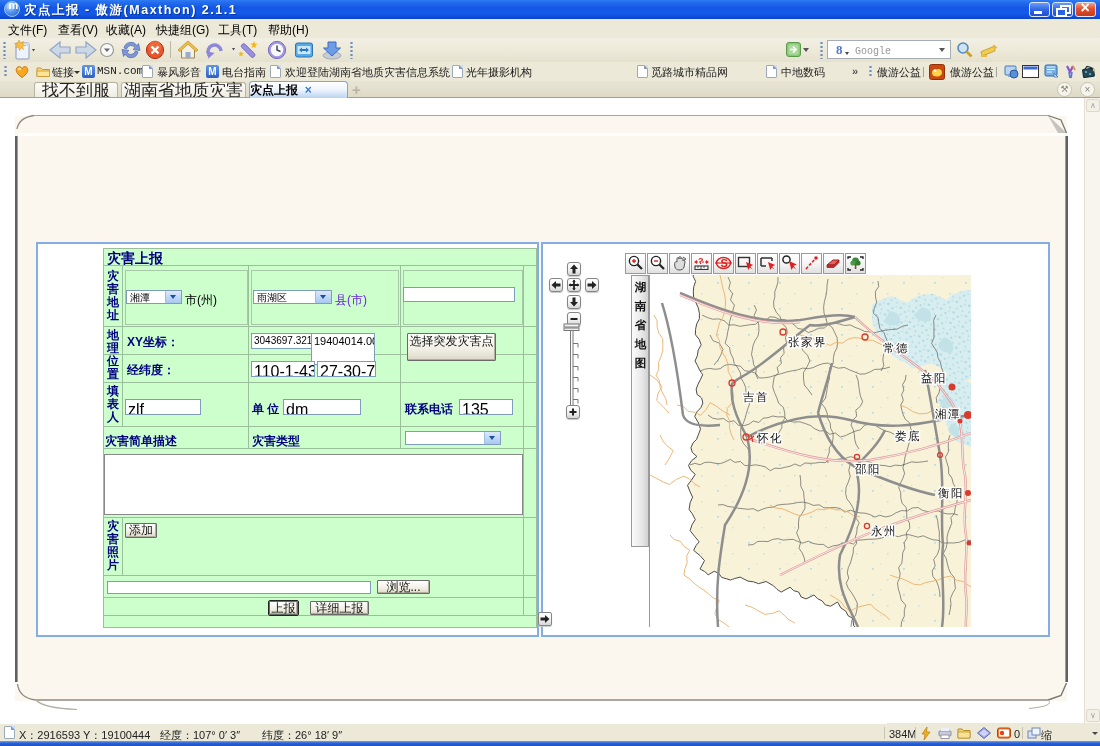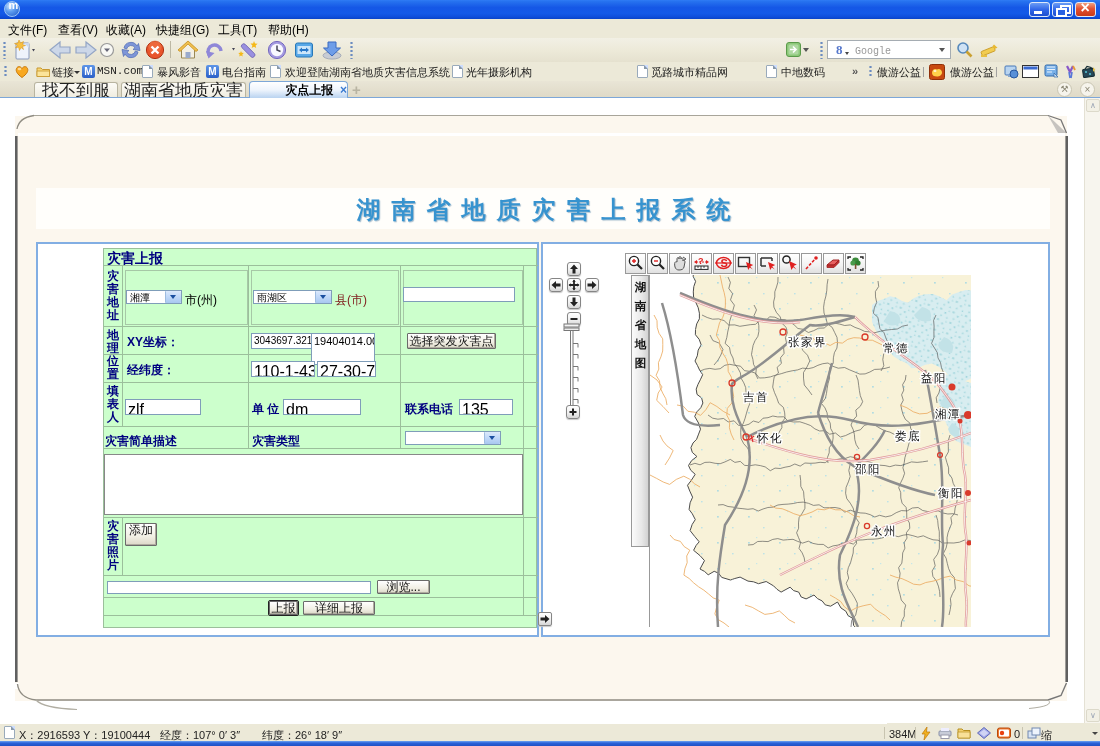--- a/index.html
+++ b/index.html
@@ -31,21 +31,21 @@
 #gbox{position:absolute;left:827px;top:2px;width:124px;height:19px;background:#fff;border:1px solid #a5acb2;box-sizing:border-box;}
 
 #bookbar{left:0;top:62px;width:1100px;height:19px;background:#ece9d8;font-size:11px;color:#1a1a1a;}
 #bookbar span.bt{position:absolute;top:3px;}
 .pageic{position:absolute;top:3px;width:11px;height:13px;background:#fff;border:1px solid #9ab;box-sizing:border-box;border-radius:1px;}
 .pageic:after{content:"";position:absolute;right:-1px;top:-1px;border:2px solid #cdf;border-left-color:#89a;border-bottom-color:#89a;}
 .mic{position:absolute;top:3px;width:13px;height:13px;background:linear-gradient(180deg,#5e96e8,#2a5fc8);border-radius:2px;color:#fff;font-size:10px;font-weight:bold;text-align:center;line-height:13px;}
 
 #tabbar{left:0;top:81px;width:1100px;height:17px;background:linear-gradient(180deg,#e9e5d6 0%,#ded9c6 100%);}
 #tabbar .tab{position:absolute;top:1px;height:16px;background:linear-gradient(180deg,#fcfbf7 0%,#efecdf 100%);border:1px solid #b8b4a0;border-bottom:none;border-radius:3px 3px 0 0;box-sizing:border-box;font-size:17px;color:#222;text-align:center;}
-#tabbar .tabactive{position:absolute;top:0px;height:17px;background:linear-gradient(180deg,#ffffff 0%,#eef4fc 50%,#b9d3f0 100%);border:1px solid #7da7d8;border-bottom:none;border-radius:4px 4px 0 0;box-sizing:border-box;font-size:12px;font-weight:bold;color:#000;text-align:right;z-index:2;}
+#tabbar .tabactive{position:absolute;top:0px;height:17px;background:linear-gradient(180deg,#ffffff 0%,#eef4fc 50%,#b9d3f0 100%);border:1px solid #7da7d8;border-bottom:none;border-radius:4px 4px 0 0;box-sizing:border-box;font-size:12px;font-weight:bold;color:#000;text-align:left;z-index:2;}
 #tabline{left:0;top:97px;width:1100px;height:1px;background:#7da7d8;}
 
 #content{left:0;top:98px;width:1084px;height:625px;background:#fff;overflow:hidden;}
 #page{position:absolute;left:15px;top:14px;width:1054px;height:591px;}
 #pagebg{position:absolute;left:0;top:4px;width:1052px;height:585px;background:#fcf7ee;}
 #titleband{position:absolute;left:21px;top:76px;width:1014px;height:41px;background:#fffefb;}
 #bigtitle{position:absolute;left:6px;top:6px;width:100%;text-align:center;font-size:24px;font-weight:bold;letter-spacing:11px;color:#3793cf;text-shadow:1px 1px 1px #a8bece;}
 #lpanel{position:absolute;left:21px;top:130px;width:503px;height:395px;background:#fff;border:2px solid #82aee3;box-sizing:border-box;}
 #rpanel{position:absolute;left:526px;top:130px;width:509px;height:395px;background:#fff;border:2px solid #82aee3;box-sizing:border-box;}
 
@@ -69,20 +69,21 @@
 .scrbtn{position:absolute;left:1px;width:14px;height:13px;background:#f2f0e5;border:1px solid #dcd9ca;box-sizing:border-box;border-radius:2px;color:#9aa4b4;font-size:8px;text-align:center;line-height:11px;}
 
 #statusbar{left:0;top:723px;width:887px;height:18px;background:#ece9d8;border-top:1px solid #fff;font-size:11px;color:#222;}
 #bluestrip{left:0;top:741px;width:1100px;height:5px;background:linear-gradient(180deg,#6fa5f2 0%,#2b63da 40%,#1f51c4 100%);}
 .ssep{position:absolute;top:3px;width:1px;height:12px;background:#c8c4b0;}
 </style>
 </head>
 <body>
 <div class="abs" id="titlebar">
   <div id="mxicon"></div>
+  <div class="ttext">灾点上报 - 傲游(Maxthon) 2.1.1</div>
   <div class="winbtn" id="btnmin"></div>
   <div class="winbtn" id="btnmax"></div>
   <div class="winbtn" id="btnclose"></div>
 </div>
 <div class="abs" id="menubar">
   <span style="left:8px">文件(F)</span>
     <span style="left:58px">查看(V)</span>
     <span style="left:106px">收藏(A)</span>
     <span style="left:156px">快捷组(G)</span>
     <span style="left:218px">工具(T)</span>
@@ -257,23 +258,20 @@
       <path d="M1033,3.5 L1051.5,21 L1043,21 Z" fill="#909090" opacity="0.5"></path>
       <rect x="3" y="21" width="1047" height="3" fill="#ffffff"></rect>
       <line x1="1.3" y1="24" x2="1.3" y2="570" stroke="#606060" stroke-width="2.6"></line>
       <line x1="1051.7" y1="24" x2="1051.7" y2="570" stroke="#606060" stroke-width="2.6"></line>
       <rect x="0" y="571" width="4" height="6" fill="#ffffff"></rect>
       <path d="M2.5,572 Q4,586 21,588 H1033" stroke="#8f8c82" stroke-width="1.4" fill="none"></path>
       <path d="M21,588 Q28,596 62,597.5" stroke="#b0ada2" stroke-width="1.2" fill="none"></path>
       <path d="M1033,588 L1046,583.5 L1051.5,571" stroke="#777" stroke-width="1.4" fill="none"></path>
       <path d="M1033,588 Q1040,594 1014,596.5" stroke="#b0ada2" stroke-width="1" fill="none"></path>
     </svg>
-      </div>
-    <div id="titleband">
-        <div id="bigtitle">湖南省地质灾害上报系统</div>
       </div>
     <div id="lpanel"></div>
     <div id="rpanel"></div>
     <div id="form">
       <div class="ftext" style="left:3px;top:1px;font-size:14px">灾害上报</div>
       <div class="fh" style="left:0;top:16px;width:434px"></div>
       <div class="fh" style="left:0;top:77px;width:434px"></div>
       <div class="fh" style="left:0;top:105px;width:434px"></div>
       <div class="fh" style="left:0;top:133px;width:434px"></div>
       <div class="fh" style="left:0;top:177px;width:434px"></div>
@@ -298,45 +296,45 @@
       <div style="position:absolute;left:299px;top:21px;width:118px;height:53px;border:1px solid #a6c8a6"></div>
       <div class="sel" style="left:22px;top:41px;width:56px;height:14px">
           <span class="tx" style="font-size:10px;top:0">湘潭</span>
           <span class="ar"></span>
         </div>
       <div style="position:absolute;left:81px;top:43px;color:#000;font-size:12px">市(州)</div>
       <div class="sel" style="left:149px;top:41px;width:79px;height:14px">
           <span class="tx" style="font-size:10px;top:0">雨湖区</span>
           <span class="ar"></span>
         </div>
-      <div style="position:absolute;left:231px;top:43px;color:#7f1d1d;font-size:12px">县(市)</div>
+      <div style="position:absolute;left:231px;top:43px;color:#6d28d9;font-size:12px">县(市)</div>
       <div class="inp" style="left:299px;top:38px;width:112px;height:15px"></div>
       <div class="ftext" style="left:23px;top:85px">XY坐标：</div>
       <div class="inp" style="left:147px;top:84px;width:64px;height:16px;font-size:10px">3043697.3217</div>
       <div class="inp" style="left:207px;top:84px;width:64px;height:32px;font-size:11px">19404014.00</div>
-      <div class="xpbtn" style="left:303px;top:84px;width:89px;height:16px;line-height:14px">选择突发灾害点</div>
+      <div class="xpbtn" style="left:303px;top:84px;width:89px;height:28px;line-height:14px">选择突发灾害点</div>
       <div class="ftext" style="left:23px;top:113px">经纬度：</div>
       <div class="inp" style="left:147px;top:112px;width:64px;height:16px">110-1-43</div>
       <div class="inp" style="left:213px;top:112px;width:59px;height:16px">27-30-7</div>
       <div class="inp" style="left:21px;top:150px;width:76px;height:16px">zlf</div>
       <div class="ftext" style="left:148px;top:152px">单 位</div>
       <div class="inp" style="left:179px;top:150px;width:78px;height:16px">dm</div>
       <div class="ftext" style="left:301px;top:152px">联系电话</div>
       <div class="inp" style="left:355px;top:150px;width:54px;height:16px">135</div>
       <div class="ftext" style="left:1px;top:184px">灾害简单描述</div>
       <div class="ftext" style="left:148px;top:184px">灾害类型</div>
       <div class="sel" style="left:301px;top:182px;width:96px;height:14px">
           <span class="ar"></span>
         </div>
       <div class="inp" style="left:0px;top:205px;width:419px;height:61px;border-color:#888"></div>
-      <div class="xpbtn" style="left:21px;top:274px;width:32px;height:23px;line-height:13px">添加</div>
+      <div class="xpbtn" style="left:21px;top:274px;width:32px;height:15px;line-height:13px">添加</div>
       <div class="inp" style="left:3px;top:332px;width:264px;height:13px"></div>
       <div class="xpbtn" style="left:273px;top:331px;width:53px;height:14px;line-height:12px">浏览...</div>
       <div class="xpbtn" style="left:165px;top:352px;width:29px;height:14px;line-height:12px;outline:1px solid #222">上报</div>
-      <div class="xpbtn" style="left:199px;top:352px;width:72px;height:14px;line-height:12px">详细上报</div>
+      <div class="xpbtn" style="left:206px;top:352px;width:59px;height:14px;line-height:12px">详细上报</div>
     </div>
     <div id="mapstuff">
       <div class="navb" style="left:552px;top:150px">
           <svg width="12" height="12" style="margin-top:0px">
             <path d="M6,1.5 L10,6 H7.5 V10.5 H4.5 V6 H2 Z" fill="#222"></path>
           </svg>
         </div>
       <div class="navb" style="left:534px;top:166px">
           <svg width="12" height="12">
             <path d="M1.5,6 L6,2 V4.5 H10.5 V7.5 H6 V10 Z" fill="#222"></path>

